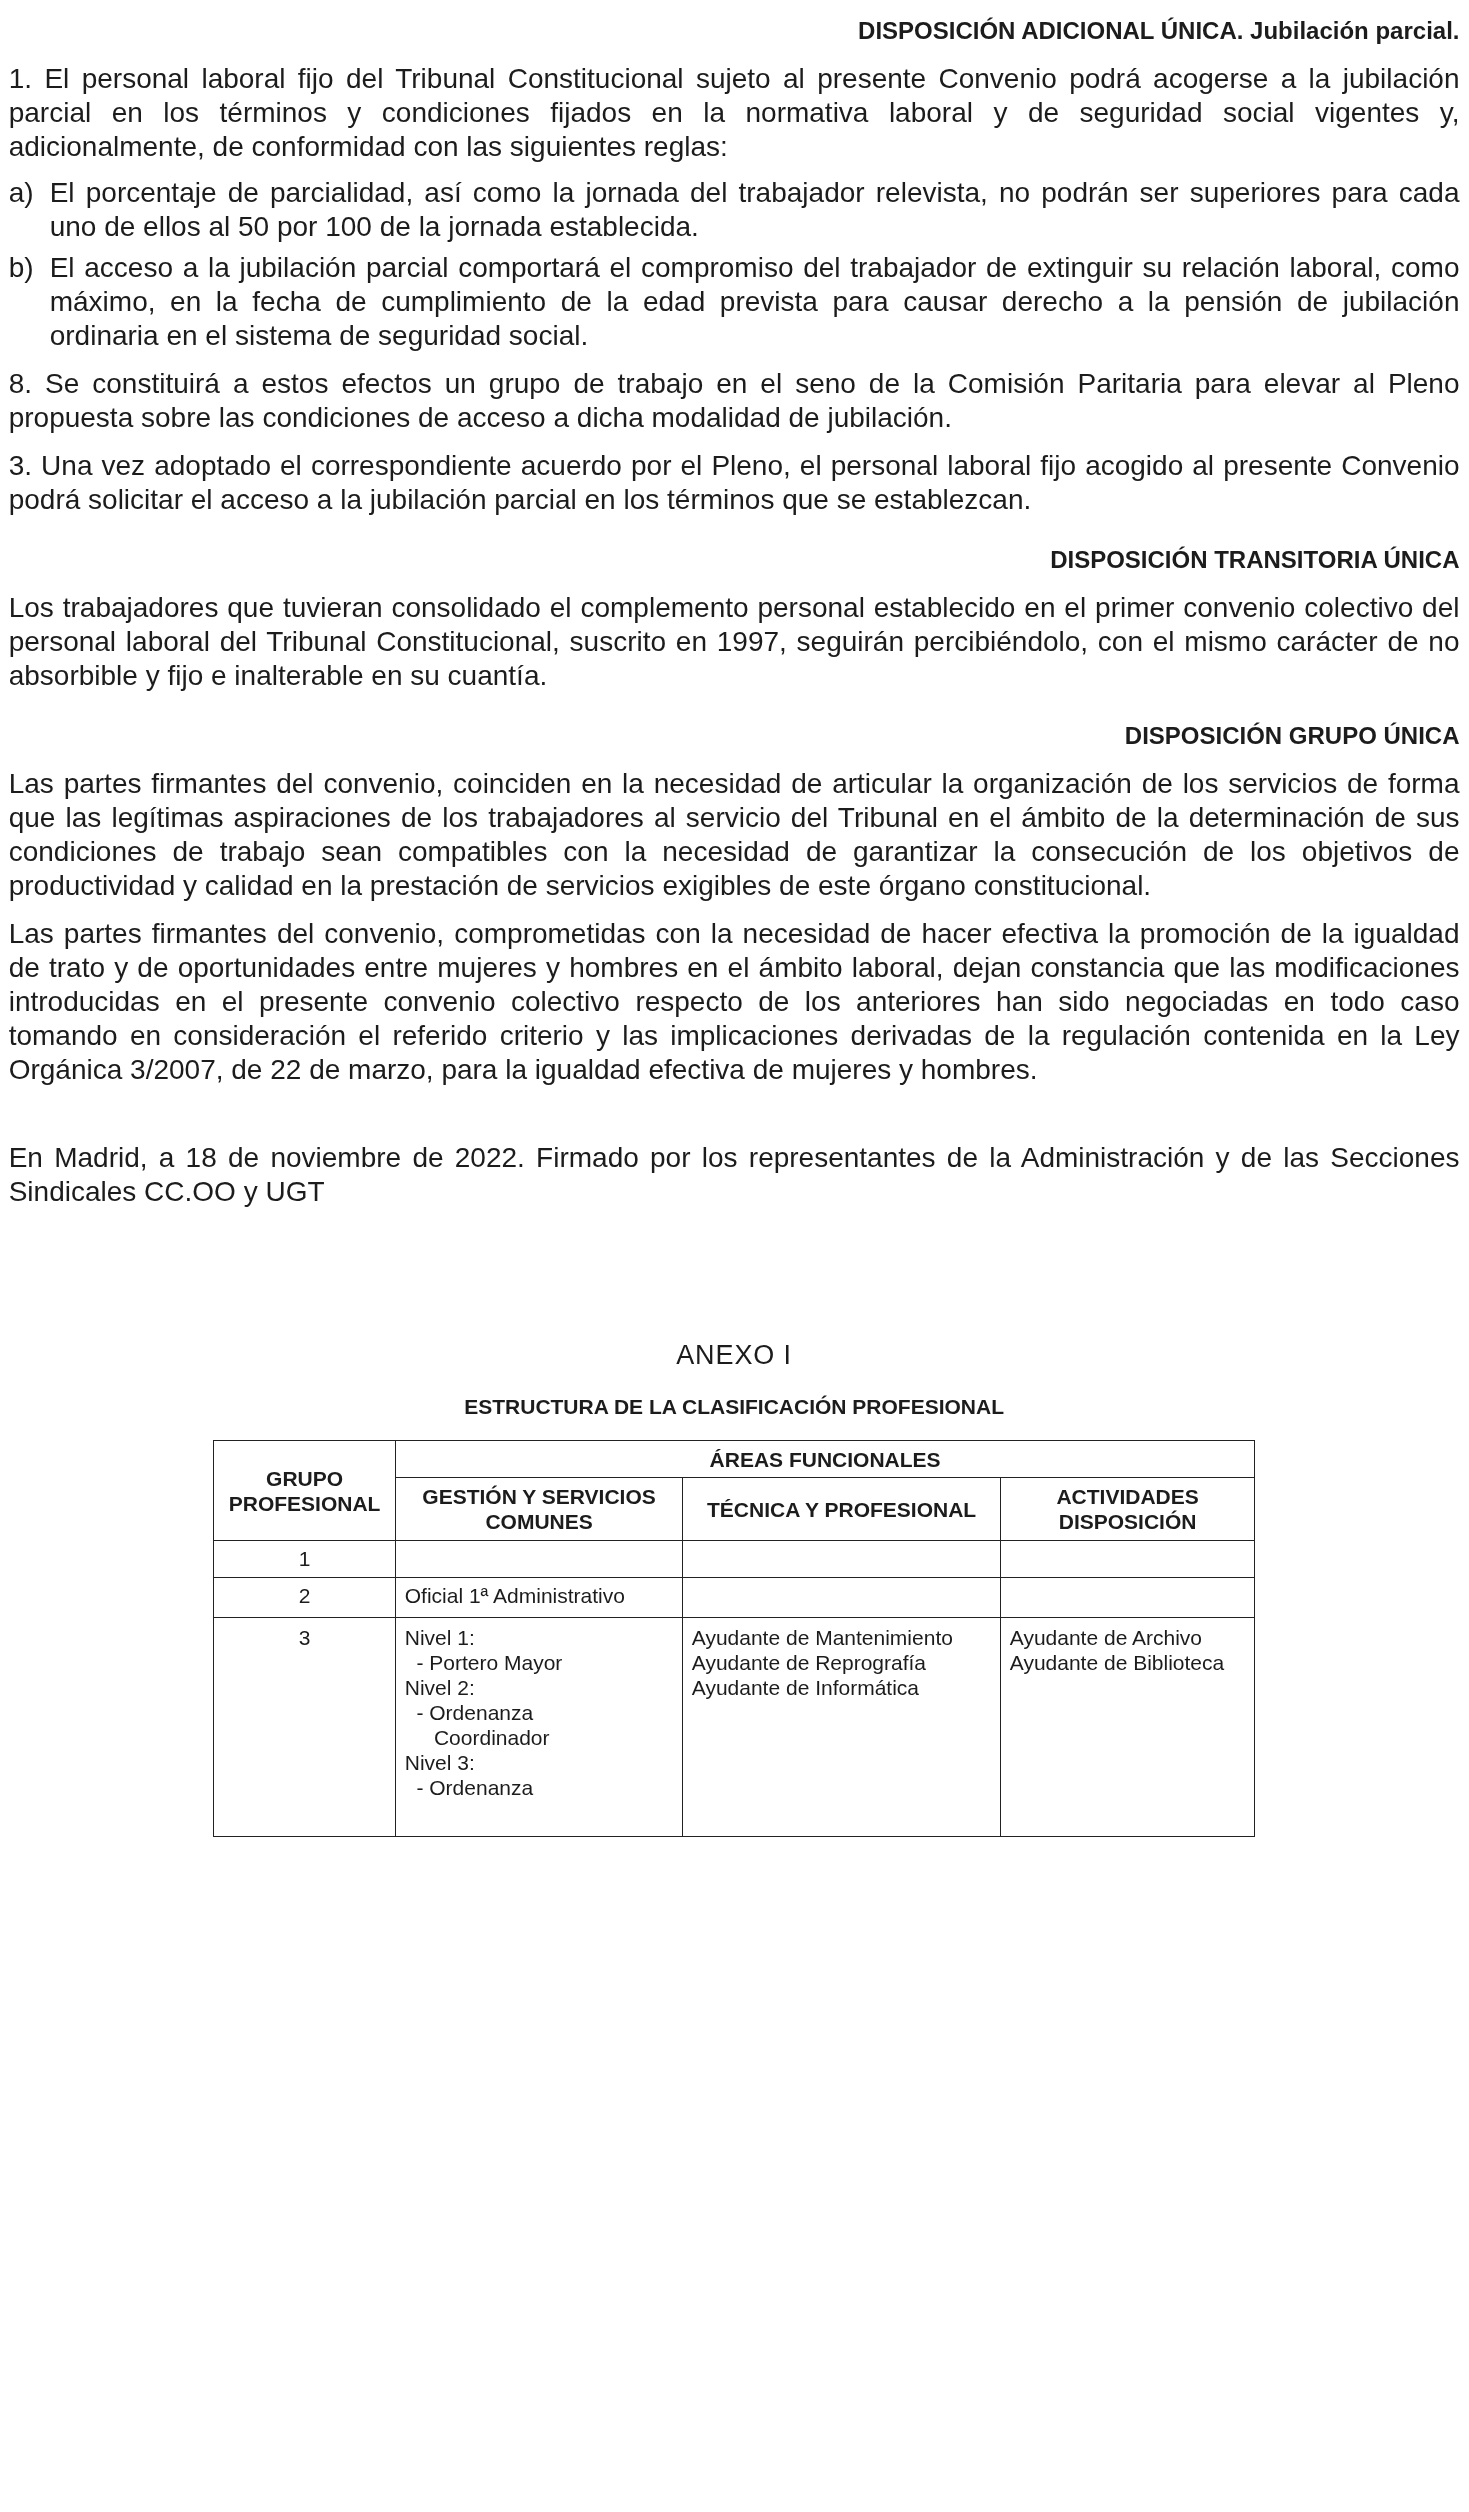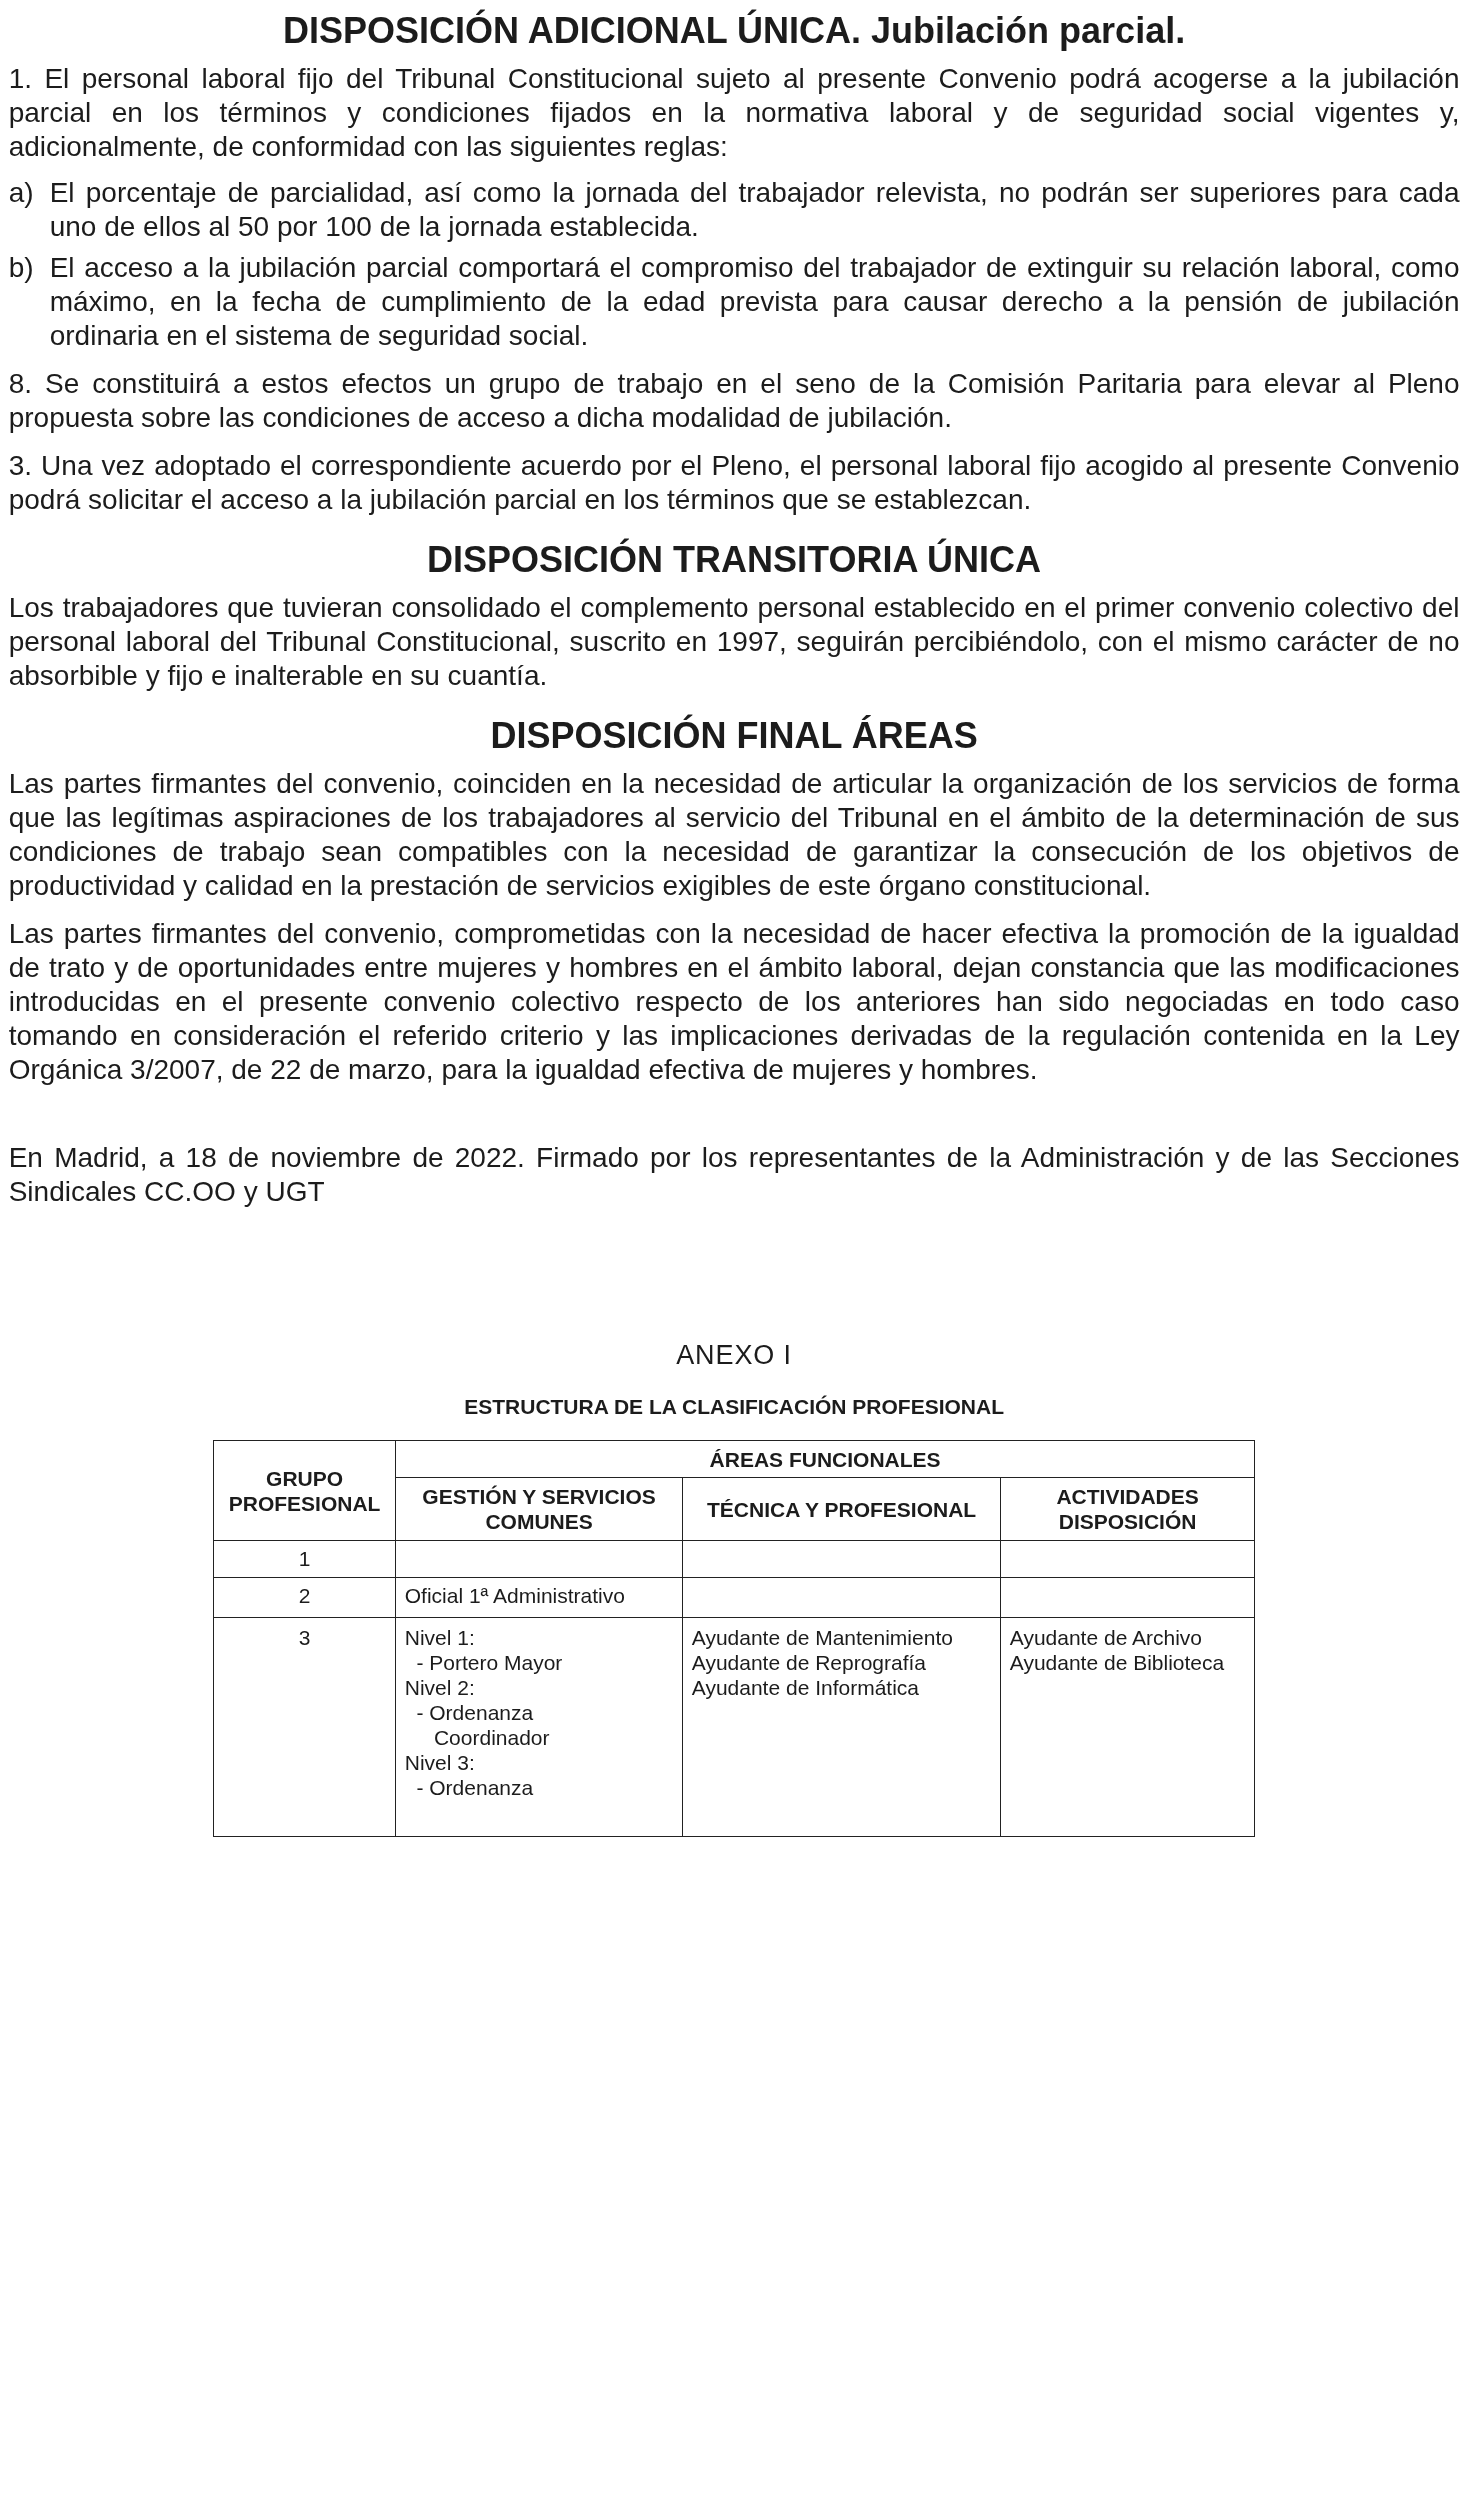--- a/index.html
+++ b/index.html
@@ -11,24 +11,24 @@
     color: #1c1c1c;
     position: relative;
   }
   .page {
     width: 1470px;
     min-height: 2512px;
     background: #ffffff;
     padding: 14px 10.5px 35px 8.7px;
   }
   .head {
-    font-size: 36px;
+    font-size: 24px;
     font-weight: bold;
     line-height: 34px;
-    text-align: center;
+    text-align: right;
   }
   .head.spaced { margin-top: 26px; }
   .para {
     font-size: 28px;
     line-height: 34px;
     text-align: justify;
     margin-top: 14px;
   }
   .litem {
     display: flex;
@@ -114,21 +114,21 @@
   </div>
 
   <p class="para">8. Se constituirá a estos efectos un grupo de trabajo en el seno de la Comisión Paritaria para elevar al Pleno propuesta sobre las condiciones de acceso a dicha modalidad de jubilación.</p>
 
   <p class="para">3. Una vez adoptado el correspondiente acuerdo por el Pleno, el personal laboral fijo acogido al presente Convenio podrá solicitar el acceso a la jubilación parcial en los términos que se establezcan.</p>
 
   <h2 class="head spaced">DISPOSICIÓN TRANSITORIA ÚNICA</h2>
 
   <p class="para">Los trabajadores que tuvieran consolidado el complemento personal establecido en el primer convenio colectivo del personal laboral del Tribunal Constitucional, suscrito en 1997, seguirán percibiéndolo, con el mismo carácter de no absorbible y fijo e inalterable en su cuantía.</p>
 
-  <h2 class="head spaced">DISPOSICIÓN FINAL ÁREAS</h2>
+  <h2 class="head spaced">DISPOSICIÓN GRUPO ÚNICA</h2>
 
   <p class="para">Las partes firmantes del convenio, coinciden en la necesidad de articular la organización de los servicios de forma que las legítimas aspiraciones de los trabajadores al servicio del Tribunal en el ámbito de la determinación de sus condiciones de trabajo sean compatibles con la necesidad de garantizar la consecución de los objetivos de productividad y calidad en la prestación de servicios exigibles de este órgano constitucional.</p>
 
   <p class="para">Las partes firmantes del convenio, comprometidas con la necesidad de hacer efectiva la promoción de la igualdad de trato y de oportunidades entre mujeres y hombres en el ámbito laboral, dejan constancia que las modificaciones introducidas en el presente convenio colectivo respecto de los anteriores han sido negociadas en todo caso tomando en consideración el referido criterio y las implicaciones derivadas de la regulación contenida en la Ley Orgánica 3/2007, de 22 de marzo, para la igualdad efectiva de mujeres y hombres.</p>
 
   <p class="para madrid">En Madrid, a 18 de noviembre de 2022. Firmado por los representantes de la Administración y de las Secciones Sindicales CC.OO y UGT</p>
 
   <div class="annex">
     <div class="annex-title">ANEXO I</div>
     <div class="annex-subtitle">ESTRUCTURA DE LA CLASIFICACIÓN PROFESIONAL</div>

